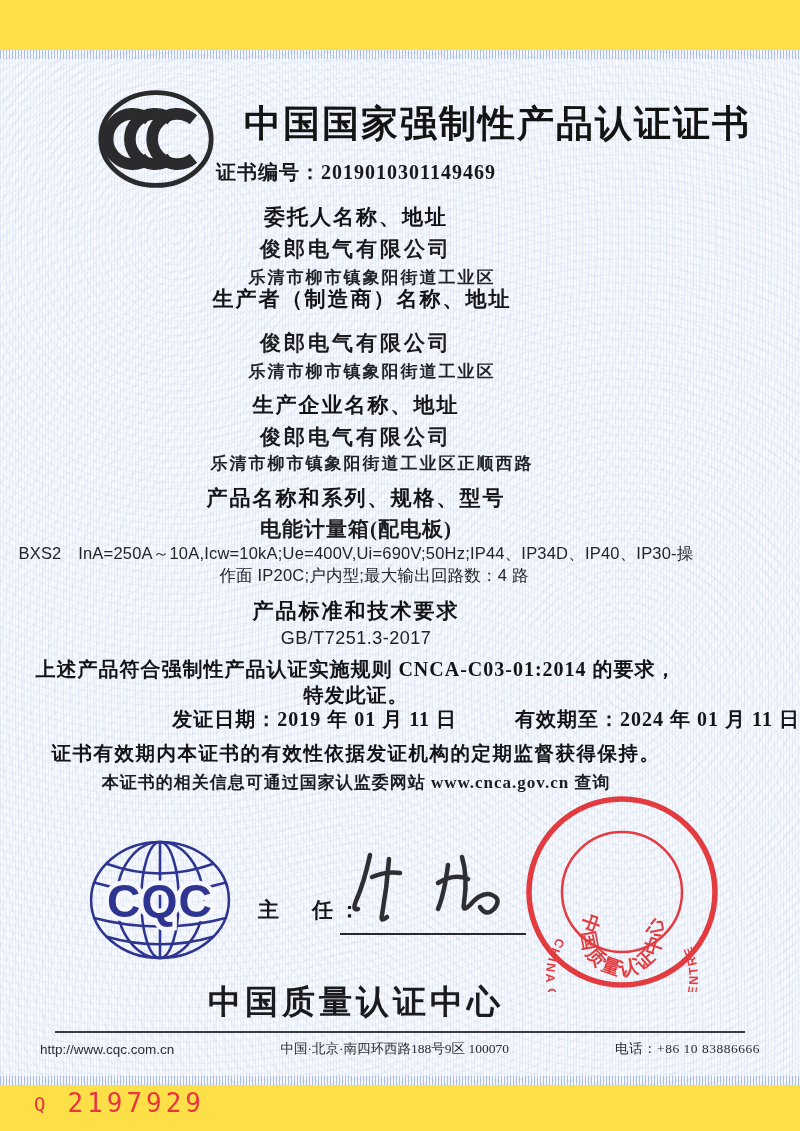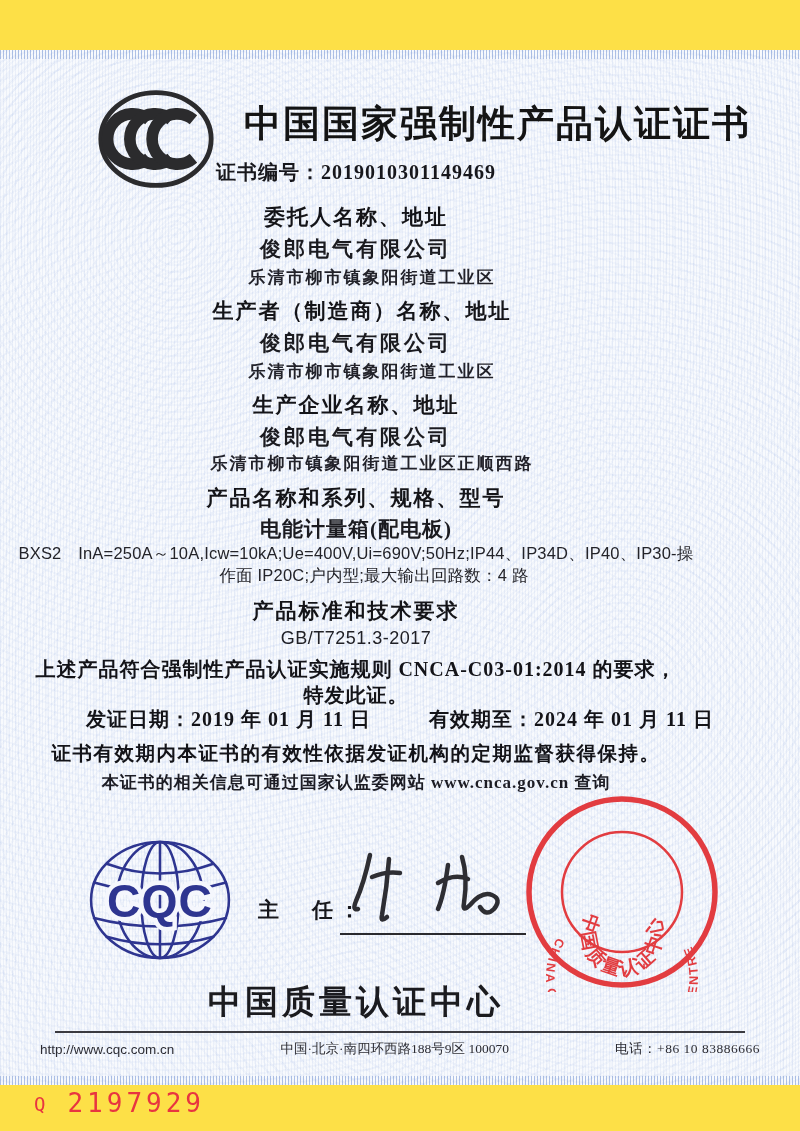--- a/index.html
+++ b/index.html
@@ -45,21 +45,21 @@
     font-family:"Liberation Sans","DejaVu Sans",sans-serif;
     font-size:16.5px;color:#232329;letter-spacing:0.2px;
   }
   .standard{
     font-family:"Liberation Sans","DejaVu Sans",sans-serif;
     font-size:18px;color:#202026;letter-spacing:0.5px;
   }
   .statement{font-size:20px;font-weight:bold;letter-spacing:1px;color:#131318;}
 
   .dates-row{
-    top:706px;left:0;width:800px;display:flex;justify-content:center;gap:58px;
+    top:706px;left:0;width:800px;display:flex;justify-content:flex-end;gap:58px;
     font-size:20px;font-weight:bold;color:#131318;letter-spacing:1px;
   }
   .validity{top:740px;font-size:19.5px;font-weight:bold;letter-spacing:1.5px;color:#131318;}
   .infonote{top:771px;font-size:17px;font-weight:bold;letter-spacing:1px;color:#1c1c24;}
 
   .director-label{
     left:258px;top:896px;font-size:21px;font-weight:bold;letter-spacing:6px;color:#17171c;
   }
   .sig-line{left:340px;top:933px;width:186px;height:2px;background:#2a2a2e;}
 
@@ -102,21 +102,21 @@
     <path d="M 100.7 72.9 A 26 26 0 1 1 100.7 33.1" fill="none" stroke="#2b2b2d" stroke-width="12"></path>
   </svg>
 
   <div class="abs title">中国国家强制性产品认证证书</div>
   <div class="abs center certno">证书编号：2019010301149469</div>
 
   <div class="abs center sec-heading" style="top:203px;">委托人名称、地址</div>
   <div class="abs center sec-name" style="top:235px;">俊郎电气有限公司</div>
   <div class="abs center sec-addr" style="top:266px;">乐清市柳市镇象阳街道工业区</div>
 
-  <div class="abs center sec-heading" style="top:297px;padding-left:12px;">生产者（制造商）名称、地址</div>
+  <div class="abs center sec-heading" style="top:285px;padding-left:12px;">生产者（制造商）名称、地址</div>
   <div class="abs center sec-name" style="top:329px;">俊郎电气有限公司</div>
   <div class="abs center sec-addr" style="top:360px;">乐清市柳市镇象阳街道工业区</div>
 
   <div class="abs center sec-heading" style="top:391px;">生产企业名称、地址</div>
   <div class="abs center sec-name" style="top:423px;">俊郎电气有限公司</div>
   <div class="abs center sec-addr" style="top:452px;">乐清市柳市镇象阳街道工业区正顺西路</div>
 
   <div class="abs center sec-heading" style="top:484px;">产品名称和系列、规格、型号</div>
   <div class="abs center sec-name" style="top:515px;letter-spacing:1px;">电能计量箱(配电板)</div>
   <div class="abs center spec" style="top:543px;">BXS2　InA=250A～10A,Icw=10kA;Ue=400V,Ui=690V;50Hz;IP44、IP34D、IP40、IP30-操</div>

